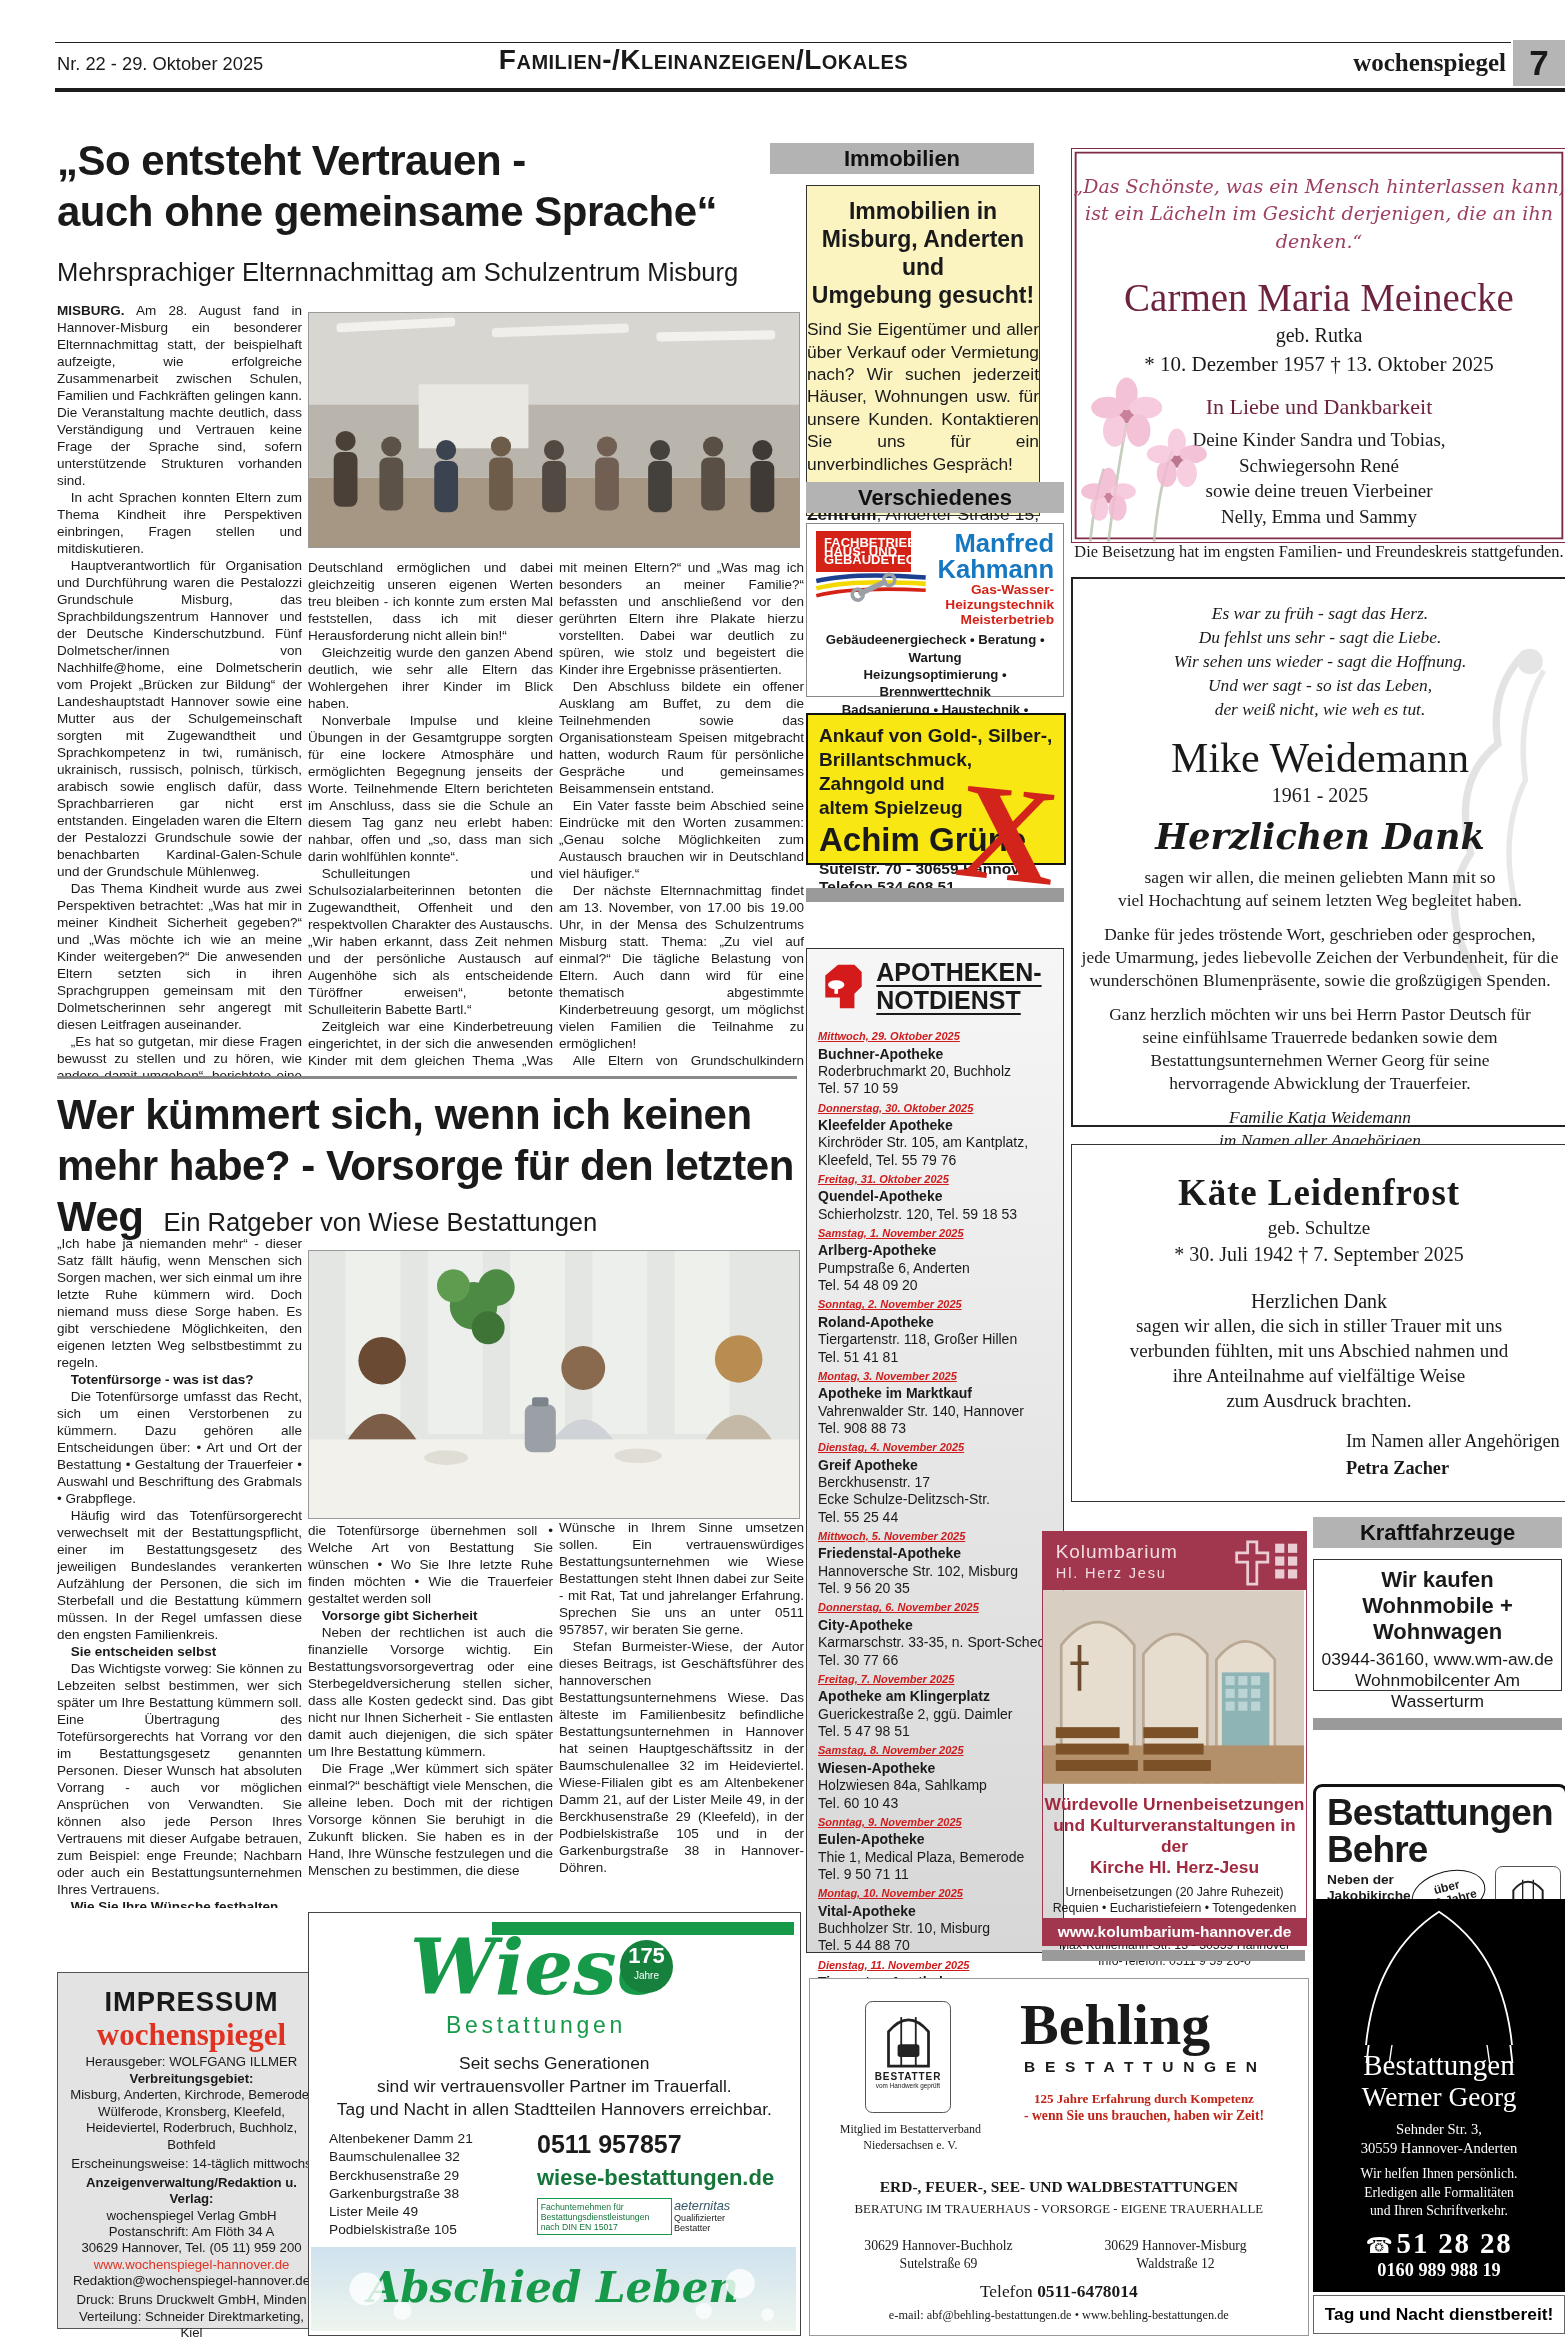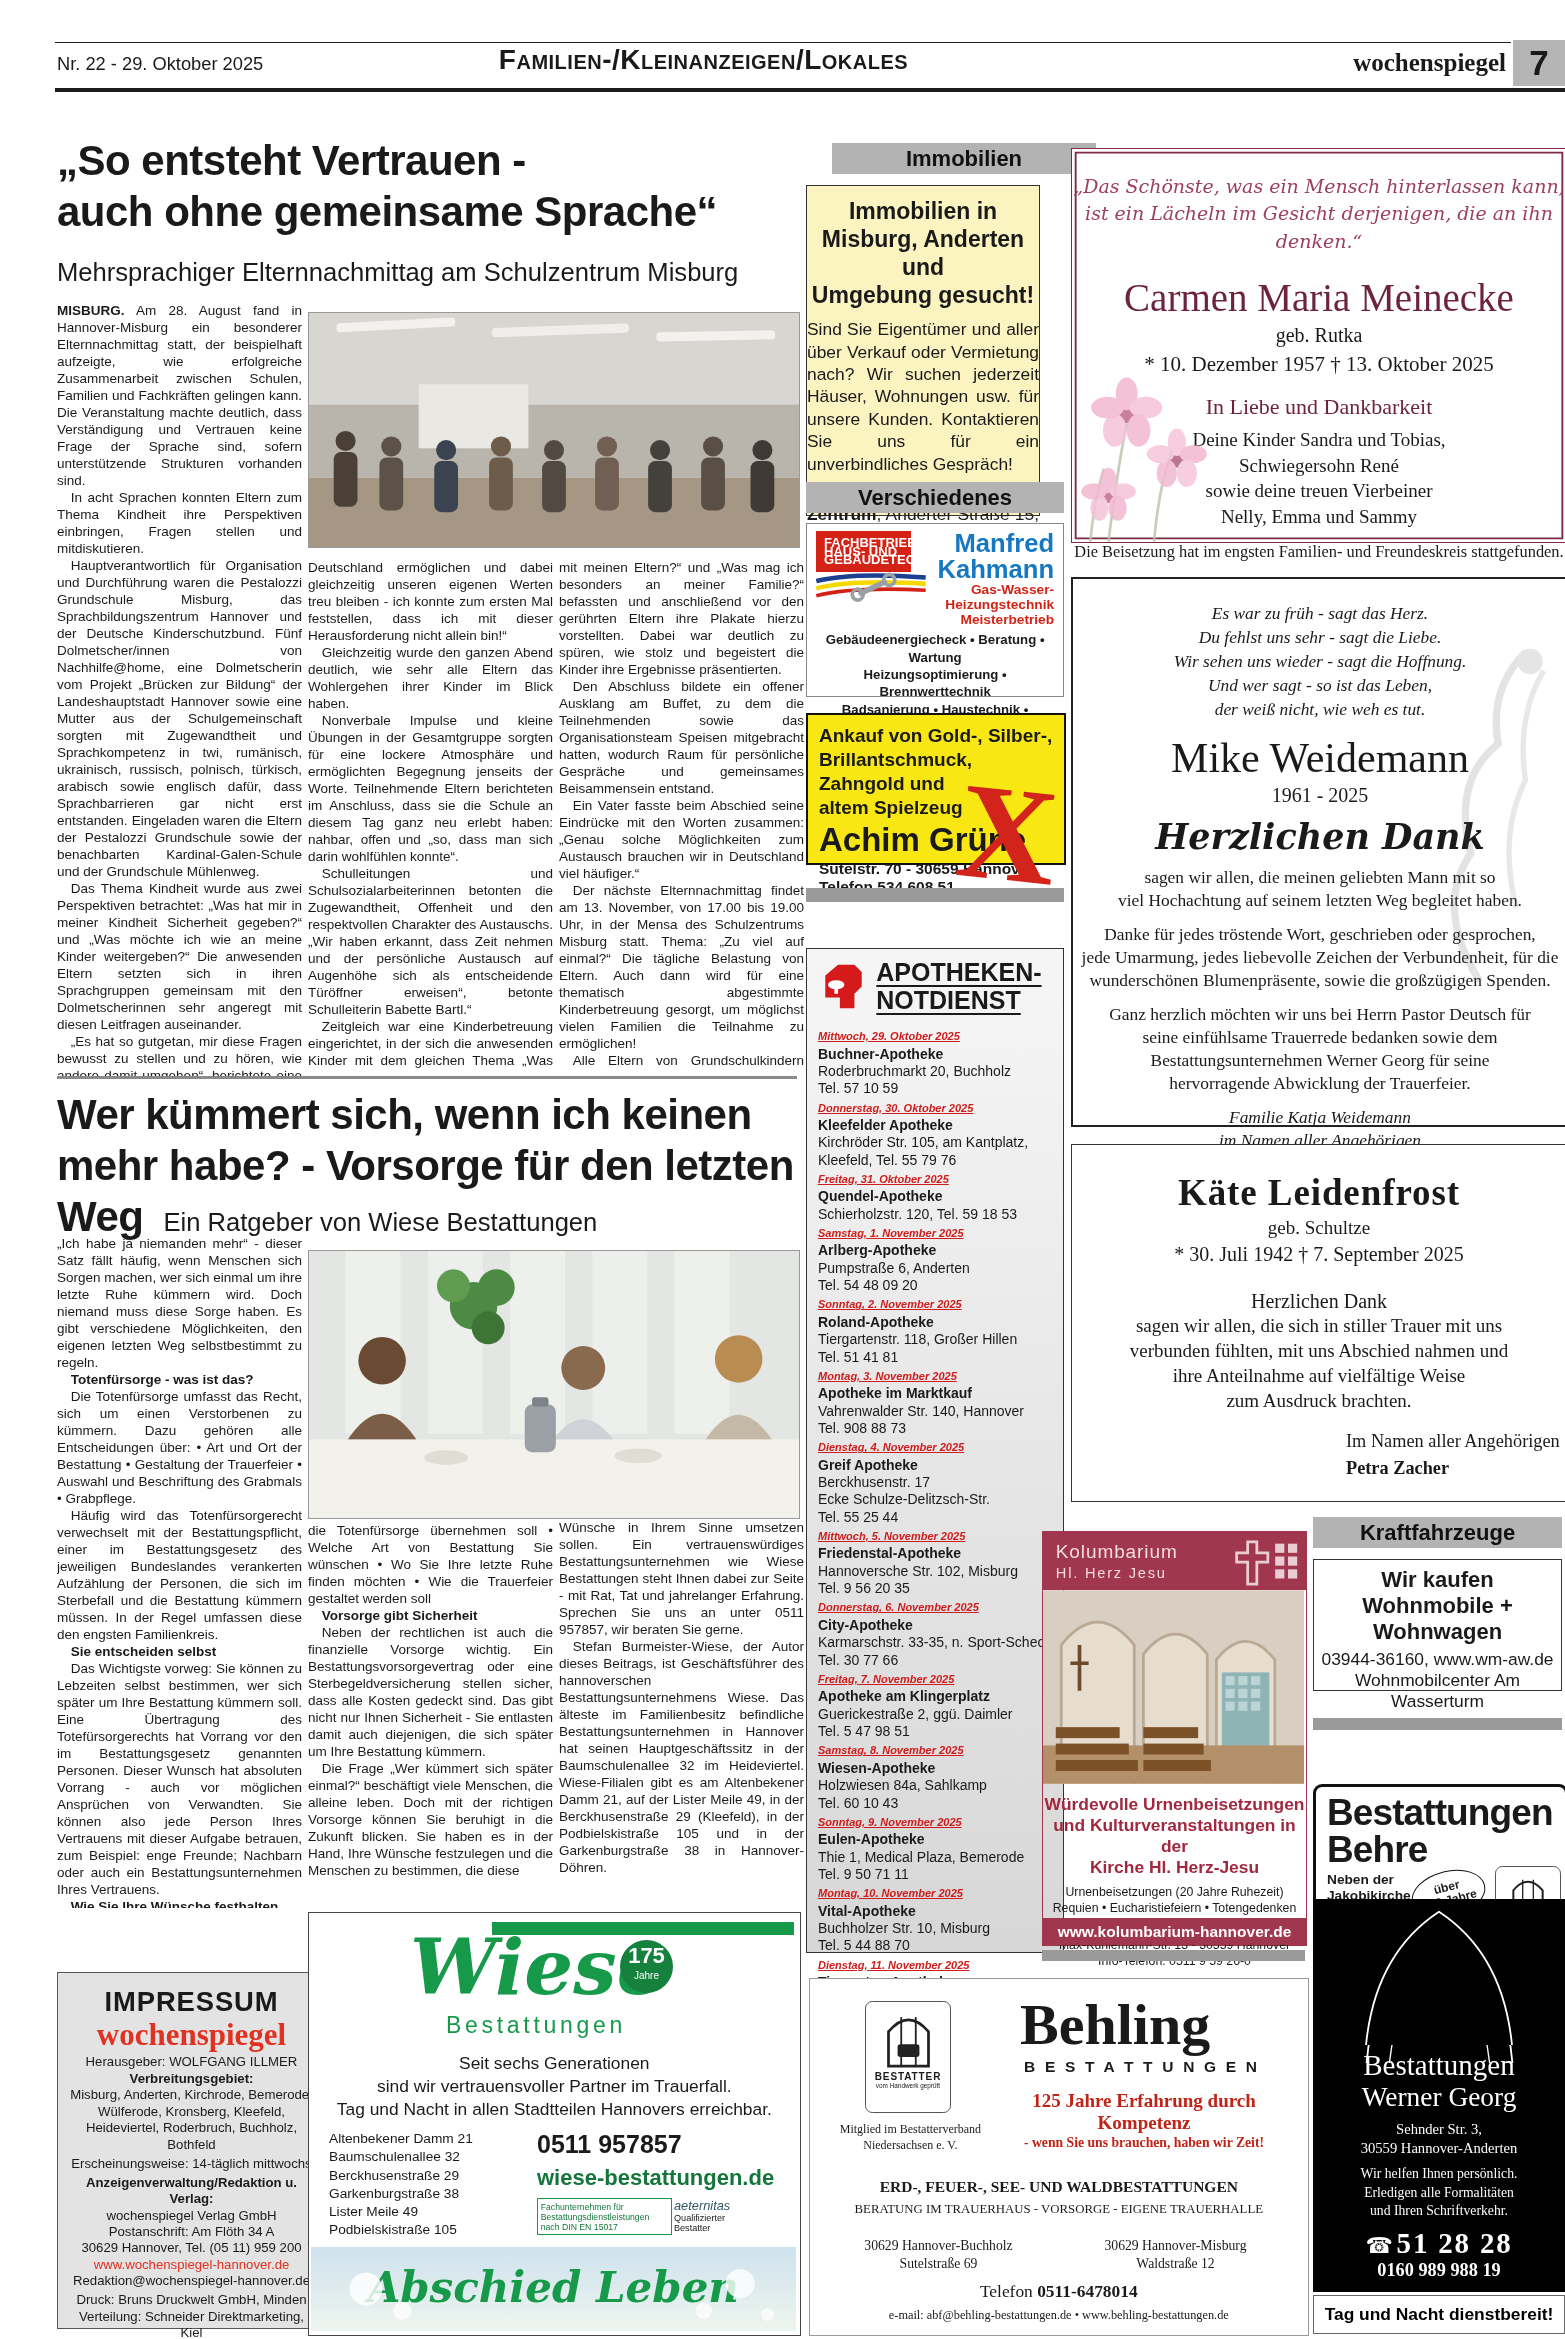--- a/index.html
+++ b/index.html
@@ -288,21 +288,21 @@
         <circle cx="60" cy="46" r="18" fill="#ffffff" opacity=".8"></circle>
           <circle cx="100" cy="70" r="10" fill="#fff" opacity=".7"></circle>
         <circle cx="470" cy="40" r="16" fill="#fff" opacity=".8"></circle>
           <circle cx="430" cy="70" r="9" fill="#fff" opacity=".7"></circle>
         <circle cx="500" cy="74" r="7" fill="#fff" opacity=".7"></circle>
       </svg>
       <div class="wiese-script center" style="font-size:42px;line-height:82px;">Abschied Leben</div>
     </div>
   </div>
 
-  <div class="abs sechead" style="left:832px;top:143px;width:264px;">Immobilien</div>
+  <div class="abs sechead" style="left:770px;top:143px;width:264px;">Immobilien</div>
 
   <div class="abs iaz" style="left:806px;top:185px;width:232px;height:307px;">
     <h3 class="pre">Immobilien in
 Misburg, Anderten und
 Umgebung gesucht!</h3>
     <div class="body"><span>Sind Sie Eigentümer und aller über Verkauf oder Vermietung nach? Wir suchen jederzeit Häuser, Wohnungen usw. für unsere Kunden. Kontaktieren Sie uns für ein unverbindliches Gespräch!</span></div>
     <div class="body" style="margin-top:5.5px;"><span class="b">IAZ Immobilien am Zentrum</span><span>, Anderter Straße 15, 30629 Hannover-Misburg, Tel. 0511-72707433, info@immobilien-am-zentrum.de</span></div>
   </div>
 
   <div class="abs sechead" style="left:806px;top:482px;width:258px;">Verschiedenes</div>
@@ -463,21 +463,21 @@
         <rect x="18" y="40" width="24" height="14" rx="3" fill="#222"></rect>
       </svg>
       <div style="font-size:10px;font-weight:bold;letter-spacing:0.9px;">BESTATTER</div>
       <div style="font-size:6.4px;">vom Handwerk geprüft</div>
     </div>
     <div class="abs pre serif center" style="left:27.4px;top:143px;width:146px;font-size:12px;line-height:15.5px;">Mitglied im Bestatterverband
 Niedersachsen e. V.</div>
     <div class="abs behling-name" style="left:210px;top:18.3px;">Behling</div>
     <div class="abs b" style="left:214px;top:79px;font-size:15.5px;letter-spacing:2.7px;">B E S T A T T U N G E N</div>
     <div class="abs serif center" style="left:183px;top:111px;width:302px;">
-      <span class="behling-red serif" style="font-size:19px;">125 Jahre Erfahrung durch Kompetenz</span><br>
+      <span class="behling-red serif" style="font-size:13px;">125 Jahre Erfahrung durch Kompetenz</span><br>
       <span class="behling-red serif" style="font-size:13.7px;">- wenn Sie uns brauchen, haben wir Zeit!</span>
     </div>
     <div class="abs serif center b" style="left:18.3px;top:199px;width:461px;font-size:15.5px;">ERD-, FEUER-, SEE- UND WALDBESTATTUNGEN</div>
     <div class="abs serif center" style="left:18.3px;top:223px;width:461px;font-size:12.8px;">BERATUNG IM TRAUERHAUS - VORSORGE - EIGENE TRAUERHALLE</div>
     <div class="abs serif pre center" style="left:37px;top:258px;width:183px;font-size:13.7px;line-height:18.3px;">30629 Hannover-Buchholz
 Sutelstraße 69</div>
     <div class="abs serif pre center" style="left:274px;top:258px;width:183px;font-size:13.7px;line-height:18.3px;">30629 Hannover-Misburg
 Waldstraße 12</div>
     <div class="abs serif center" style="left:18.3px;top:302px;width:461px;font-size:17.4px;">
       <span>Telefon </span><span class="b">0511-6478014</span>

